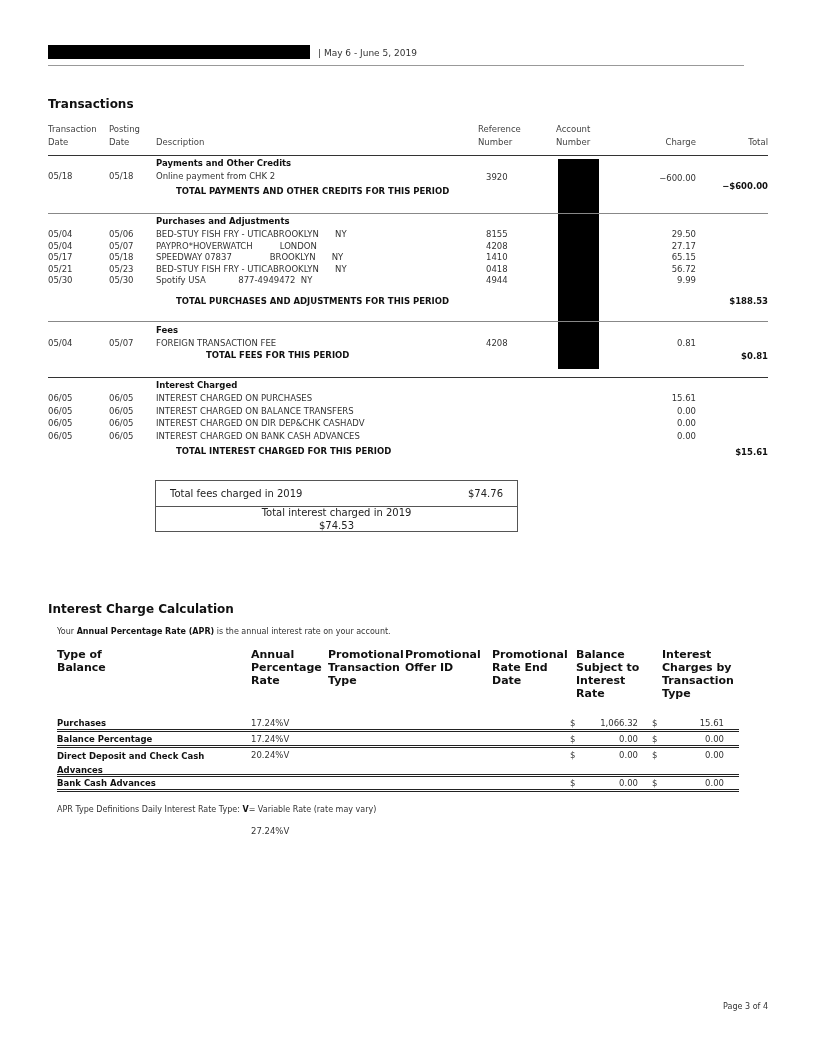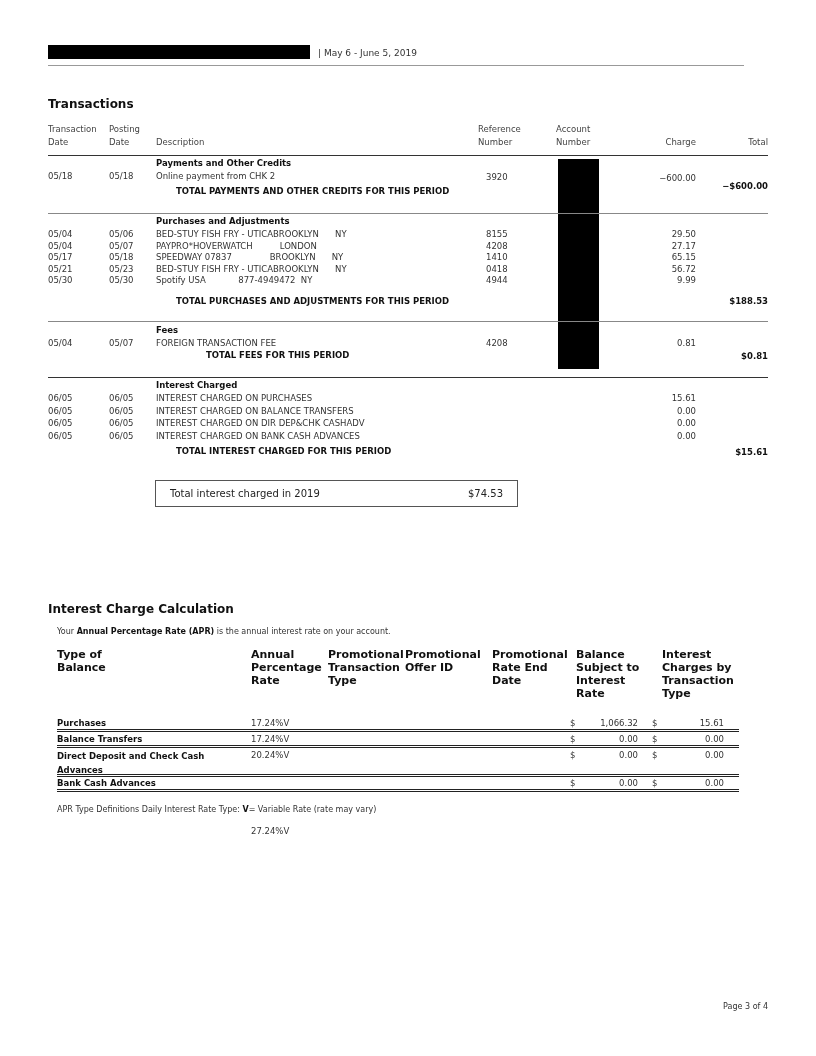--- a/index.html
+++ b/index.html
@@ -12,21 +12,21 @@
     h1.section { font-size: 12px; font-weight: bold; color: #111; white-space: nowrap; }
     .th { font-size: 8.5px; color: #444; line-height: 13px; white-space: nowrap; }
     .cell { font-size: 8.5px; color: #333; white-space: nowrap; line-height: 12px; }
     .bold { font-weight: bold; color: #111; }
     .right { text-align: right; }
     .rule { height: 1px; background: #333; }
     .rule-gray { height: 1px; background: #888; }
     .ytd { left: 155px; top: 480px; width: 363px; border: 1px solid #555; }
     .ytd-head { background: #888; height: 24px; text-align: center; font-weight: bold; font-size: 11.5px; line-height: 24px; color: #111; border-bottom: 1px solid #555; }
     .ytd-row { height: 25px; display: flex; justify-content: space-between; align-items: center; padding: 0 14px 0 14px; font-size: 10px; color: #222; }
-    .ytd-row + .ytd-row { border-top: 1px solid #555; }
+    .ytd-row + .ytd-row { border-top: 1px solid #555; flex-direction: column; }
     .icc-th { font-size: 11px; font-weight: bold; color: #111; line-height: 13px; }
     .double-rule { height: 3px; border-top: 1px solid #222; border-bottom: 1px solid #222; }
     .footer { right: 48px; top: 1002px; font-size: 8px; color: #333; }
   </style>
 </head>
 <body>
 
 <div class="abs redact" style="left:48px;top:45px;width:262px;height:14px;"></div>
 <div class="abs period">|  May 6 - June 5, 2019</div>
 <div class="abs hdr-line"></div>
@@ -155,20 +155,24 @@
       <div class="abs cell " style="left:156px;white-space:pre;top:430.1px;">INTEREST CHARGED ON BANK CASH ADVANCES</div>
       <div class="abs cell " style="left:486px;top:430.1px;"></div>
       <div class="abs cell right" style="left:636px;width:60px;top:430.1px;">0.00</div>
     </div>
   </div>
 <div class="abs cell bold" style="left:176px;top:445px;">TOTAL INTEREST CHARGED FOR THIS PERIOD</div>
 <div class="abs cell bold right" style="left:688px;top:446px;width:80px;">$15.61</div>
 
 <div class="abs ytd">
   <div class="ytd-row">
+    <span>Total fees charged in 2019</span>
+    <span>$74.76</span>
+  </div>
+  <div class="ytd-row">
     <span>Total interest charged in 2019</span>
     <span>$74.53</span>
   </div>
 </div>
 
 <h1 class="abs section" style="left:48px;top:602px;">Interest Charge Calculation</h1>
 <div class="abs cell" style="left:57px;top:626px;font-size:8px;">
   <span>Your </span><b style="color:#111">Annual Percentage Rate (APR)</b><span> is the annual interest rate on your account.</span>
 </div>
 
@@ -212,21 +216,21 @@
   <div class="abs cell bold" style="left:57px;top:717px;">Purchases</div>
   <div class="abs cell" style="left:251px;top:717px;">17.24%V</div>
   <div class="abs cell" style="left:570px;top:717px;">$</div>
   <div class="abs cell right" style="left:580px;top:717px;width:58px;">1,066.32</div>
   <div class="abs cell" style="left:652px;top:717px;">$</div>
   <div class="abs cell right" style="left:660px;top:717px;width:64px;">15.61</div>
 </div>
 <div class="abs double-rule" style="left:57px;top:729px;width:682px;"></div>
 
 <div>
-  <div class="abs cell bold" style="left:57px;top:733px;">Balance Transfers</div>
+  <div class="abs cell bold" style="left:57px;top:733px;">Balance Percentage</div>
   <div class="abs cell" style="left:251px;top:733px;">17.24%V</div>
   <div class="abs cell" style="left:570px;top:733px;">$</div>
   <div class="abs cell right" style="left:580px;top:733px;width:58px;">0.00</div>
   <div class="abs cell" style="left:652px;top:733px;">$</div>
   <div class="abs cell right" style="left:660px;top:733px;width:64px;">0.00</div>
 </div>
 <div class="abs double-rule" style="left:57px;top:745px;width:682px;"></div>
 
 <div>
   <div class="abs cell bold" style="left:57px;top:749px;line-height:14px;">

